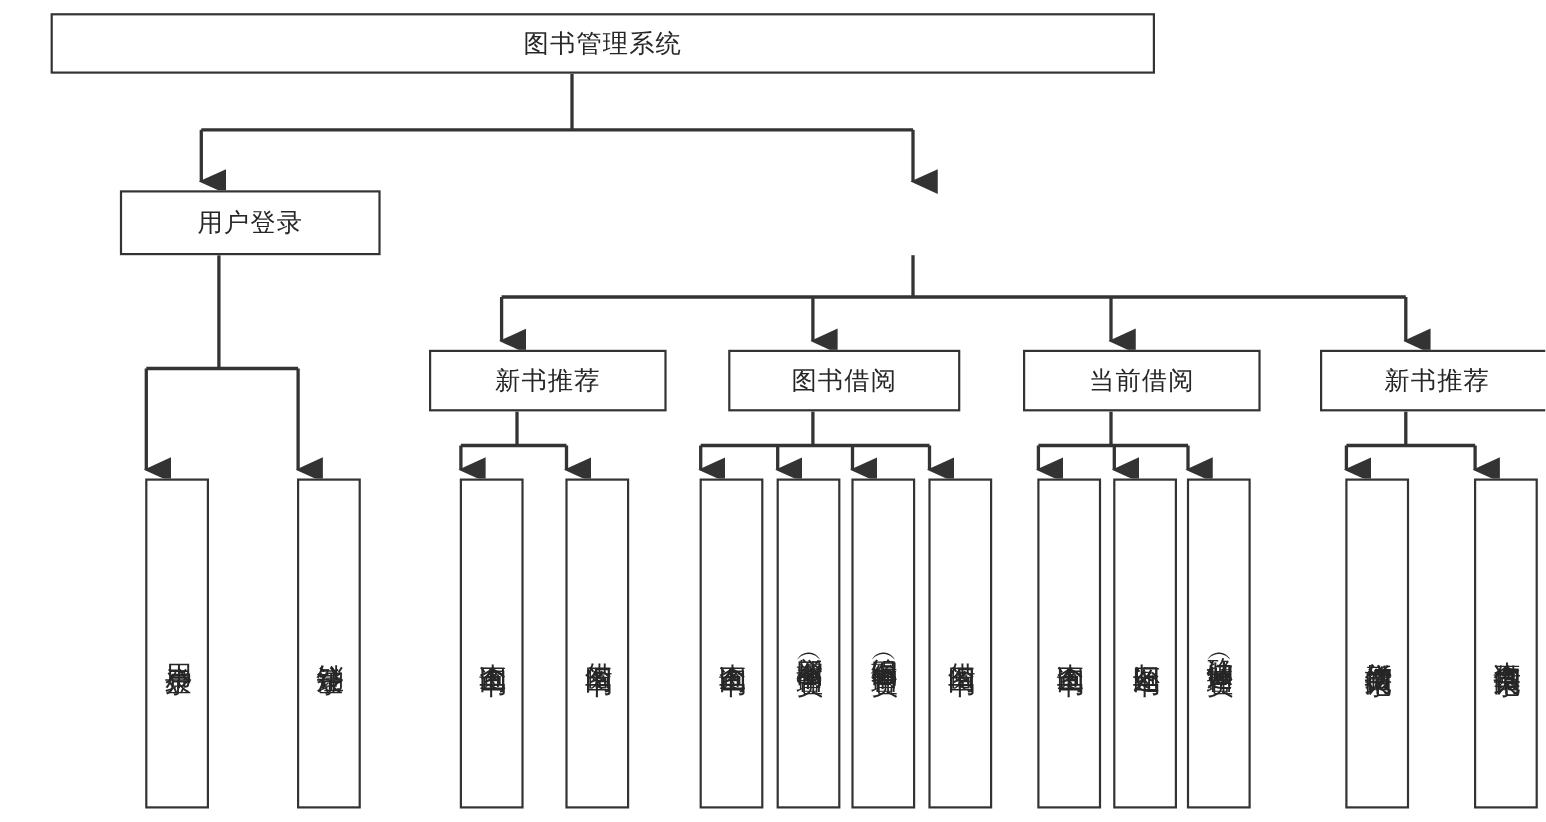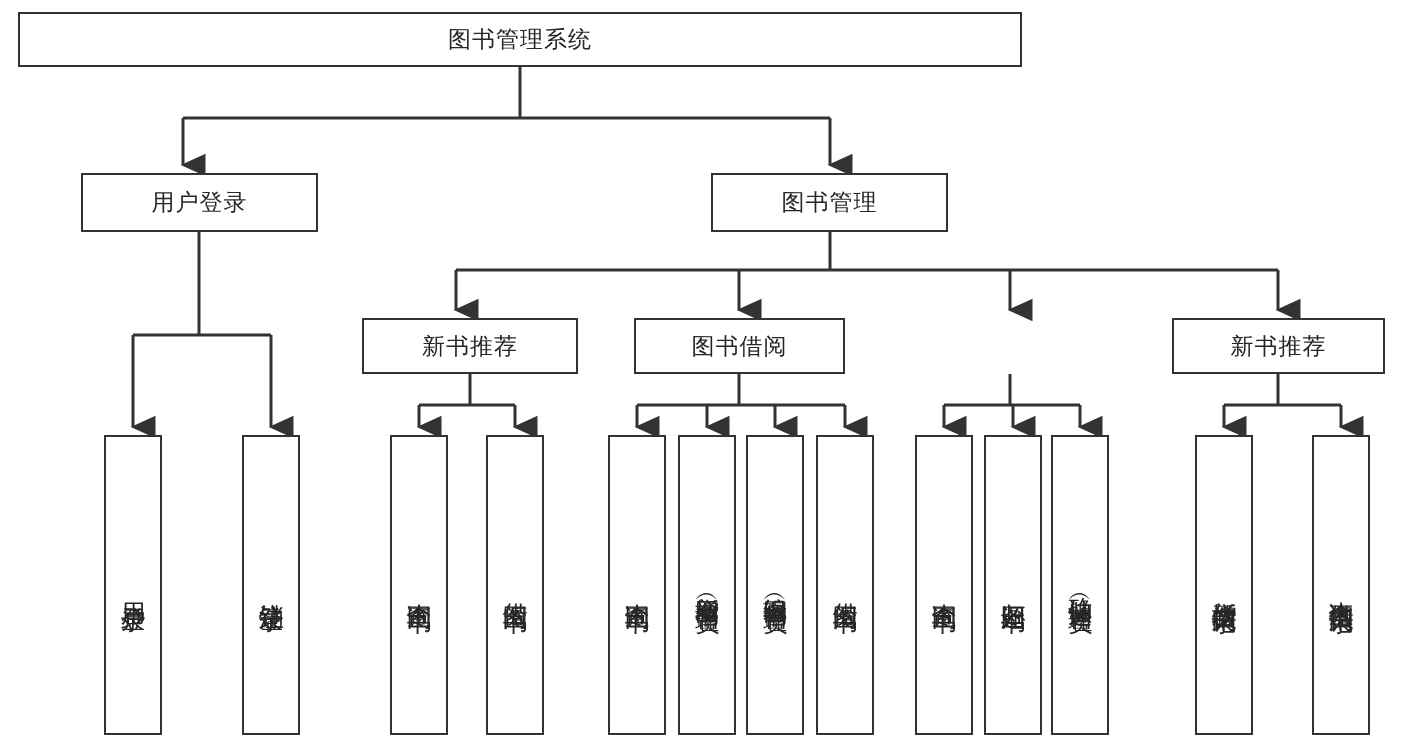--- a/index.html
+++ b/index.html
@@ -27,20 +27,21 @@
   }
   .node {
     position: absolute;
     box-sizing: border-box;
     background: #ffffff;
     border: 2px solid #333333;
     display: flex;
     align-items: center;
     justify-content: center;
     color: #262626;
+    margin-left: 28px;
   }
   .node-h {
     font-size: 23px;
     letter-spacing: 1px;
     white-space: nowrap;
   }
   .node-v {
     writing-mode: vertical-rl;
     text-orientation: upright;
     font-size: 25px;
@@ -115,29 +116,29 @@
     </g>
   </svg>
 
   <div class="node node-h" style="left:18px; top:12px; width:1004px; height:55px;">
     <span>图书管理系统</span>
   </div>
 
   <div class="node node-h" style="left:81px; top:173px; width:237px; height:59px;">
     <span>用户登录</span>
   </div>
-  <div class="node node-h" style="left:711px; top:173px; width:237px; height:59px;">
-    <span>图书管理</span>
-  </div>
 
   <div class="node node-h" style="left:362px; top:318px; width:216px; height:56px;">
     <span>新书推荐</span>
   </div>
   <div class="node node-h" style="left:634px; top:318px; width:211px; height:56px;">
     <span>图书借阅</span>
+  </div>
+  <div class="node node-h" style="left:902px; top:318px; width:216px; height:56px;">
+    <span>当前借阅</span>
   </div>
   <div class="node node-h" style="left:1172px; top:318px; width:213px; height:56px;">
     <span>新书推荐</span>
   </div>
 
   <div class="node node-v" style="left:104px; top:435px; width:58px; height:300px;">
     <span>用户登录</span>
   </div>
   <div class="node node-v" style="left:242px; top:435px; width:58px; height:300px;">
     <span>注销登录</span>

